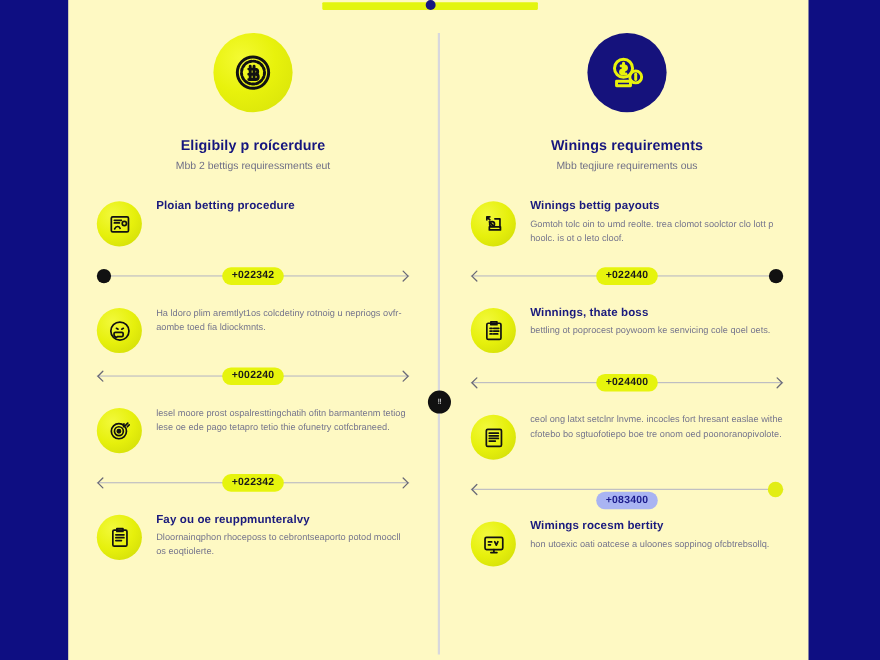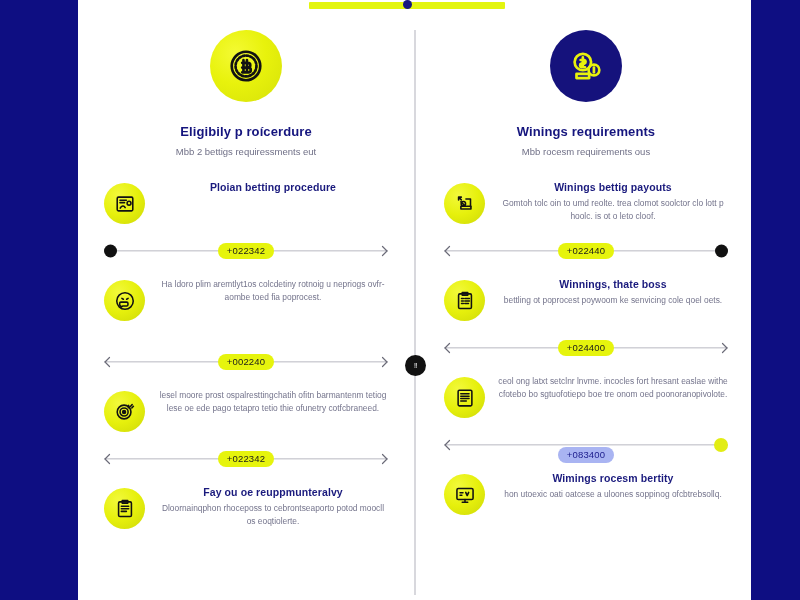--- a/index.html
+++ b/index.html
@@ -5,22 +5,22 @@
   * { box-sizing: border-box; margin: 0; padding: 0; }
   html, body {
     width: 800px; height: 600px;
     font-family: "Liberation Sans", sans-serif;
     overflow: hidden;
   }
   body { background: #0e0e82; position: relative; }
 
   .page {
     position: absolute;
-    left: 78px; top: 0; width: 673px; height: 600px;
-    background: #ffffff;
+    left: 62px; top: 0; width: 673px; height: 600px;
+    background: #fef9c3;
     overflow: hidden;
   }
 
   
   .topbar {
     position: absolute;
     left: 231px; top: 2px;
     width: 196px; height: 7px;
     background: #e3f50f;
     border-radius: 1px;
@@ -88,21 +88,20 @@
     font-size: 9.5px;
     color: #6f6f86;
   }
 
   
   .item {
     display: flex;
     gap: 13px;
     padding: 0 18px 0 18px;
     align-items: flex-start;
-    text-align: center;
   }
   .item-icon {
     flex: 0 0 auto;
     width: 41px; height: 41px;
     border-radius: 50%;
     background: radial-gradient(circle at 35% 30%, #f2f93b 0%, #e6f00c 50%, #cdd808 100%);
     display: flex; align-items: center; justify-content: center;
     margin-top: 2px;
   }
   .item-text { flex: 1 1 auto; min-width: 0; }
@@ -152,21 +151,21 @@
     border-radius: 50%;
     background: #e2ed14;
   }
   .cap svg { display: block; }
   .conn-badge {
     position: relative;
     margin: 0 auto;
     padding: 2.5px 9px 3px;
     border-radius: 9px;
     font-size: 9.5px;
-    font-weight: normal;
+    font-weight: bold;
     letter-spacing: 0.2px;
     color: #1a1a1a;
     background: #e6f40d;
     z-index: 2;
   }
   .conn-badge.blue {
     background: #a9b4f2;
     color: #1c1c8c;
     margin-top: 20px;
   }
@@ -222,24 +221,24 @@
       </div>
       <div class="item">
         <div class="item-icon">
           <svg width="22" height="22" viewBox="0 0 24 24" fill="none" stroke="#121212" stroke-width="1.7" stroke-linecap="round" stroke-linejoin="round">
             <circle cx="12" cy="12" r="9"></circle>
             <path d="M8.6 9.2l1.6.9M15.4 9.2l-1.6.9"></path>
             <path d="M7.5 13.2h6.4a1.3 1.3 0 0 1 1.3 1.3v1.6a1.3 1.3 0 0 1-1.3 1.3H9.8l-2.3 1.6v-1.6a1.3 1.3 0 0 1-1.3-1.3v-1.6a1.3 1.3 0 0 1 1.3-1.3z"></path>
           </svg>
         </div>
         <div class="item-text">
-          <div class="item-body">Ha ldoro plim aremtlyt1os colcdetiny rotnoig u nepriogs ovfr-aombe toed fia poprocest.</div>
-        </div>
-      </div>
-      <div class="connector" style="margin-top: 28px; margin-bottom: 14px;">
+          <div class="item-body">Ha ldoro plim aremtlyt1os colcdetiny rotnoig u nepriogs ovfr-aombe toed fia ldiockmnts.</div>
+        </div>
+      </div>
+      <div class="connector" style="margin-top: 8px; margin-bottom: 14px;">
         <div class="conn-line"></div>
         <div class="cap cap-left">
           <svg width="12" height="12" viewBox="0 0 12 12" fill="none" stroke="#6b6b78" stroke-width="1.2" stroke-linecap="round" stroke-linejoin="round">
             <path d="M5.5 1.5L1 6l4.5 4.5"></path>
           </svg>
         </div>
         <div class="cap cap-right">
           <svg width="12" height="12" viewBox="0 0 12 12" fill="none" stroke="#6b6b78" stroke-width="1.2" stroke-linecap="round" stroke-linejoin="round">
             <path d="M6.5 1.5L11 6l-4.5 4.5"></path>
           </svg>
@@ -293,21 +292,21 @@
         <div class="head-badge navy">
           <svg width="38" height="38" viewBox="0 0 24 24" fill="none" stroke="#e8f20c" stroke-width="1.7" stroke-linecap="round" stroke-linejoin="round">
             <circle cx="10" cy="9.5" r="5.2"></circle>
             <path d="M10 6.6v5.8M8.6 8.2h2.3a1.2 1.2 0 0 1 0 2.3H9.1a1.2 1.2 0 0 0 0 2.3h2.3"></path>
             <circle cx="17" cy="14.5" r="3.4"></circle>
             <path d="M17 13v3"></path>
             <path d="M6 17h8v2.6H6z"></path>
           </svg>
         </div>
         <div class="col-title">Winings requirements</div>
-        <div class="col-sub">Mbb rocesm requirements ous</div>
+        <div class="col-sub">Mbb teqjiure requirements ous</div>
       </div>
       <div style="height: 24px;"></div>
       <div class="item">
         <div class="item-icon">
           <svg width="22" height="22" viewBox="0 0 24 24" fill="none" stroke="#121212" stroke-width="1.7" stroke-linecap="round" stroke-linejoin="round">
             <path d="M5 4.5l3 3M5 4.5v3M5 4.5h3"></path>
             <path d="M7.5 9.5l4.5 4.5"></path>
             <path d="M13 6.5l5 0v8.5"></path>
             <path d="M7.5 14.5h11v3h-11z"></path>
             <circle cx="10.2" cy="11.6" r="2.4"></circle>

